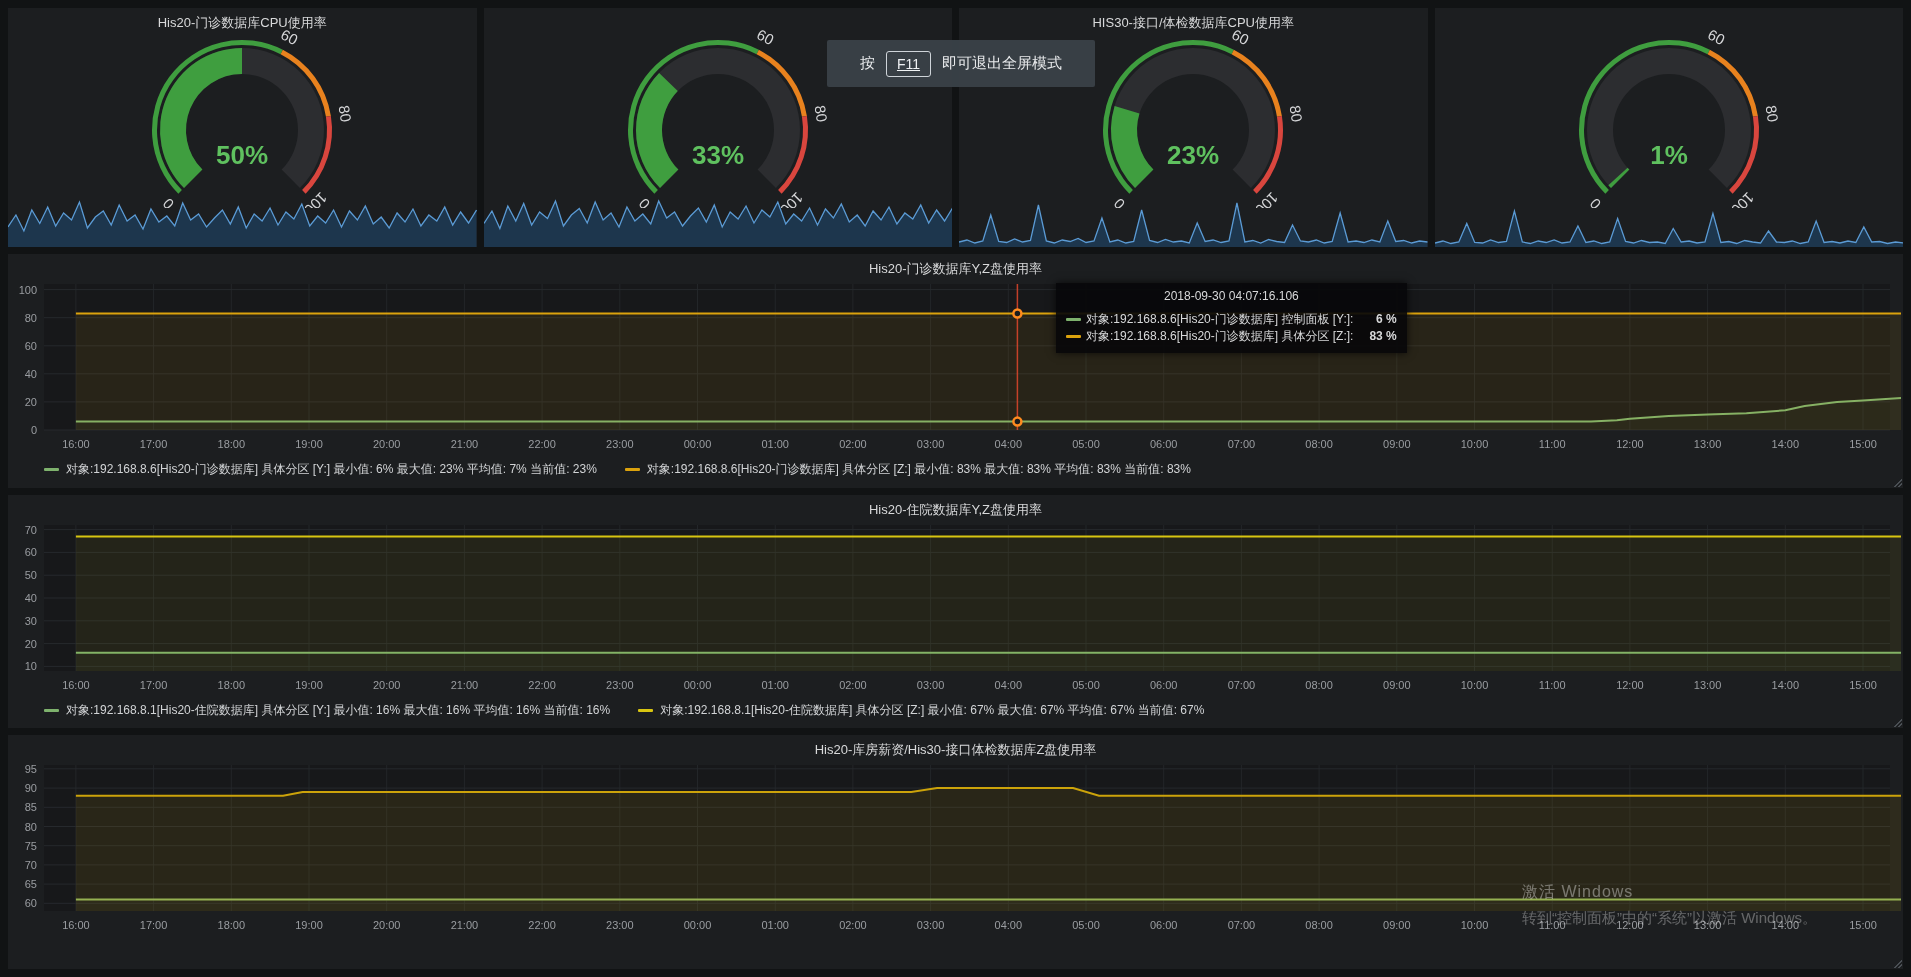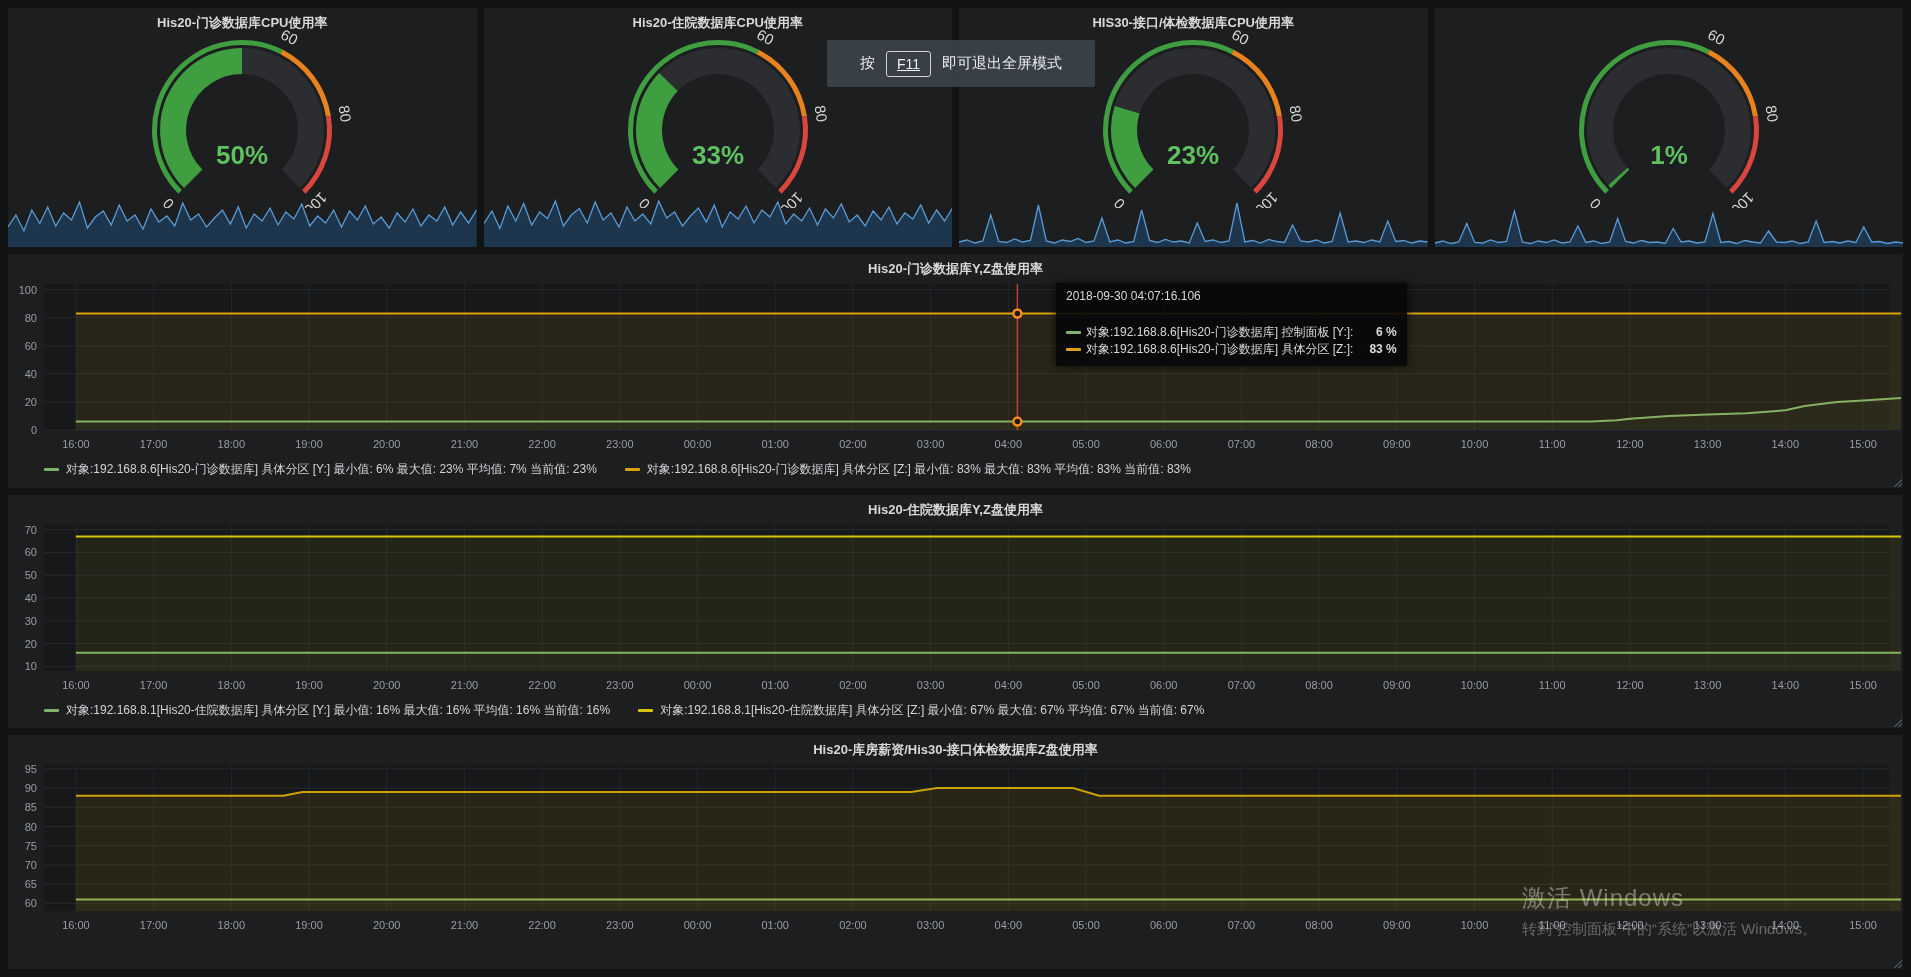--- a/index.html
+++ b/index.html
@@ -5,49 +5,49 @@
   html,body{margin:0;padding:0;}
   body{
     width:1911px;height:977px;position:relative;overflow:hidden;
     background:#111314;
     font-family:"Liberation Sans","DejaVu Sans",sans-serif;
   }
   .dash{position:absolute;inset:0;padding:8px;box-sizing:border-box;display:flex;flex-direction:column;gap:7px;}
   .row-gauges{display:grid;grid-template-columns:repeat(4,1fr);gap:7px;height:239px;}
   .panel{background:#1c1e20;position:relative;box-sizing:border-box;}
   .panel-title{
-    text-align:center;font-size:13px;font-weight:bold;color:#d8d9da;
+    text-align:center;font-size:13px;font-weight:normal;color:#d8d9da;
     padding-top:6px;height:18px;cursor:pointer;white-space:nowrap;overflow:hidden;
   }
   .gauge-panel{overflow:hidden;}
   .gauge-wrap{position:absolute;top:22px;left:0;right:0;display:flex;justify-content:center;z-index:2;}
   .spark{position:absolute;bottom:0;left:0;width:100%;height:52px;z-index:1;}
   .time-panel{height:234px;}
   .chart-svg{display:block;width:1893px;height:182px;}
   .legend{display:flex;gap:28px;padding-left:36px;font-size:12px;color:#d2d4d6;height:20px;white-space:nowrap;}
   .legend-item{display:flex;align-items:center;cursor:pointer;}
   .legend-dash{width:15px;height:3px;border-radius:1px;display:inline-block;margin-right:7px;}
   .tooltip{
     position:absolute;left:1048px;top:29px;z-index:20;
     background:rgba(8,8,10,0.92);color:#d8d9da;font-size:12px;
     padding:6px 10px 8px;box-shadow:0 0 8px rgba(0,0,0,.7);white-space:nowrap;
   }
-  .tooltip-title{margin-bottom:21px;}
+  .tooltip-title{text-align:center;margin-bottom:8px;}
   .tooltip-row{display:flex;align-items:center;line-height:17px;}
   .tooltip-row .legend-dash{margin-right:5px;}
   .tooltip-val{margin-left:auto;font-weight:bold;padding-left:16px;}
   .f11{
     position:absolute;left:827px;top:40px;width:268px;height:47px;z-index:30;
     background:rgba(58,65,72,0.95);border-radius:2px;
     display:flex;align-items:center;justify-content:center;gap:11px;
     color:#e8eaec;font-size:15px;
   }
   .f11-key{border:1px solid #cfd4d9;border-radius:3px;padding:4px 10px;font-size:14px;color:#f0f2f4;text-decoration:underline;}
   .watermark{position:absolute;left:1522px;top:882px;z-index:25;pointer-events:none;}
-  .watermark .wm1{font-size:24px;color:rgba(255,255,255,0.38);letter-spacing:1px;}
+  .watermark .wm1{font-size:16px;color:rgba(255,255,255,0.38);letter-spacing:1px;}
   .watermark .wm2{font-size:15px;color:rgba(255,255,255,0.32);margin-top:6px;}
   .resize-handle{
     position:absolute;right:1px;bottom:1px;width:9px;height:9px;cursor:nwse-resize;z-index:5;
     background:linear-gradient(135deg,transparent 55%,#4a4f54 55%,#4a4f54 65%,transparent 65%,transparent 75%,#4a4f54 75%,#4a4f54 85%,transparent 85%);
   }
 </style>
 </head>
 <body>
 
 <div class="dash">
@@ -68,21 +68,20 @@
             <text x="180.0" y="170.0" fill="#d5d6d8" font-size="15" text-anchor="middle" transform="rotate(135 180.0 170.0)">100</text>
             <text x="110" y="134" fill="#5fc15f" font-size="26" font-weight="bold" text-anchor="middle">50%</text>
           </svg>
         </div>
       <div class="spark"><svg width="100%" height="52" viewBox="0 0 472 52" preserveAspectRatio="none">
             <polygon points="0,52 0.0,32.0 8.0,20.0 16.0,36.0 24.0,15.0 32.0,28.5 40.0,12.0 48.0,31.0 56.0,18.0 64.0,25.0 72.0,7.0 80.0,33.0 88.0,22.0 96.0,16.0 104.0,30.0 112.0,10.0 120.0,26.0 128.0,20.0 136.0,34.0 144.0,14.0 152.0,27.0 160.0,21.0 168.0,31.0 176.0,8.0 184.0,25.0 192.0,19.0 200.0,32.0 208.0,23.0 216.0,15.0 224.0,29.0 232.0,12.0 240.0,33.0 248.0,19.0 256.0,26.0 264.0,13.0 272.0,30.0 280.0,17.0 288.0,24.0 296.0,9.0 304.0,31.0 312.0,21.0 320.0,28.0 328.0,15.0 336.0,32.0 344.0,16.0 352.0,25.0 360.0,11.0 368.0,29.0 376.0,22.0 384.0,33.0 392.0,18.0 400.0,27.0 408.0,14.0 416.0,31.0 424.0,20.0 432.0,26.0 440.0,12.0 448.0,30.0 456.0,17.0 464.0,28.0 472.0,15.0 472,52" fill="rgba(31,120,193,0.28)"></polygon>
             <polyline points="0.0,32.0 8.0,20.0 16.0,36.0 24.0,15.0 32.0,28.5 40.0,12.0 48.0,31.0 56.0,18.0 64.0,25.0 72.0,7.0 80.0,33.0 88.0,22.0 96.0,16.0 104.0,30.0 112.0,10.0 120.0,26.0 128.0,20.0 136.0,34.0 144.0,14.0 152.0,27.0 160.0,21.0 168.0,31.0 176.0,8.0 184.0,25.0 192.0,19.0 200.0,32.0 208.0,23.0 216.0,15.0 224.0,29.0 232.0,12.0 240.0,33.0 248.0,19.0 256.0,26.0 264.0,13.0 272.0,30.0 280.0,17.0 288.0,24.0 296.0,9.0 304.0,31.0 312.0,21.0 320.0,28.0 328.0,15.0 336.0,32.0 344.0,16.0 352.0,25.0 360.0,11.0 368.0,29.0 376.0,22.0 384.0,33.0 392.0,18.0 400.0,27.0 408.0,14.0 416.0,31.0 424.0,20.0 432.0,26.0 440.0,12.0 448.0,30.0 456.0,17.0 464.0,28.0 472.0,15.0" fill="none" stroke="#5b9bd5" stroke-width="1.3"></polyline>
           </svg></div>
     </div>
     <div class="panel gauge-panel">
-      <div class="panel-title">His20-住院数据库CPU使用率</div>
       <div class="gauge-wrap">
           <svg width="220" height="178" viewBox="0 0 220 178">
             <path d="M46.36,163.64 A90,90 0 0 1 150.86,19.81 L148.59,24.26 A85,85 0 0 0 49.90,160.10 Z" fill="#3f9e3f"></path>
             <path d="M150.86,19.81 A90,90 0 0 1 198.89,85.92 L193.95,86.70 A85,85 0 0 0 148.59,24.26 Z" fill="#e8821e"></path>
             <path d="M198.89,85.92 A90,90 0 0 1 173.64,163.64 L170.10,160.10 A85,85 0 0 0 193.95,86.70 Z" fill="#d9463e"></path>
             <path d="M52.02,157.98 A82,82 0 1 1 167.98,157.98 L149.60,139.60 A56,56 0 1 0 70.40,139.60 Z" fill="#2c2d30"></path>
             <path d="M52.02,157.98 A82,82 0 0 1 51.11,42.94 L69.78,61.03 A56,56 0 0 0 70.40,139.60 Z" fill="#3f9e3f"></path>
             <text x="40.0" y="170.0" fill="#d5d6d8" font-size="15" text-anchor="middle" transform="rotate(-135 40.0 170.0)">0</text>
             <text x="154.9" y="11.8" fill="#d5d6d8" font-size="15" text-anchor="middle" transform="rotate(27 154.9 11.8)">60</text>
             <text x="207.8" y="84.5" fill="#d5d6d8" font-size="15" text-anchor="middle" transform="rotate(81 207.8 84.5)">80</text>

